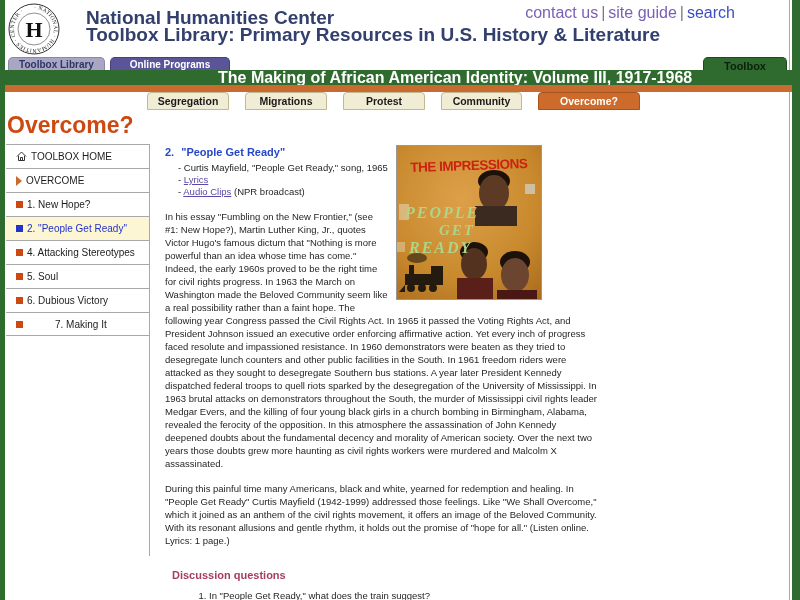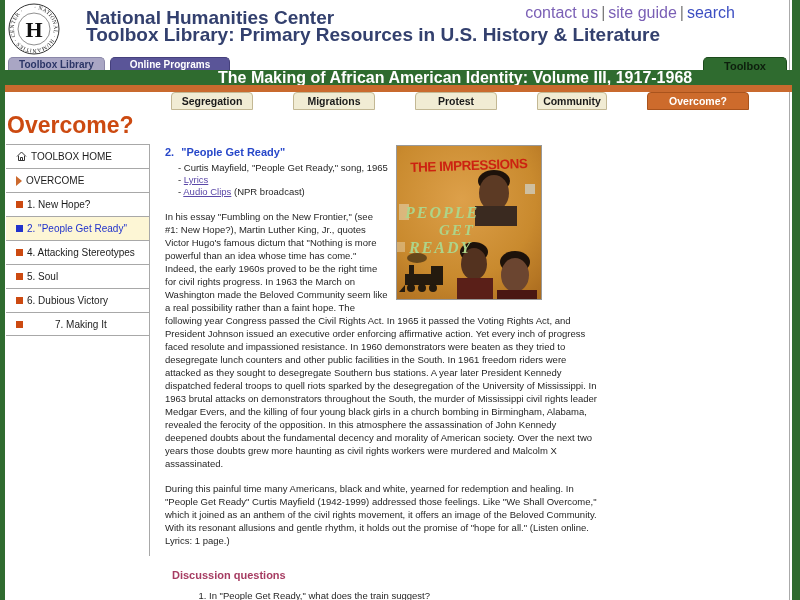--- a/index.html
+++ b/index.html
@@ -31,22 +31,22 @@
                   color:#0d1f0d; font-size:11px; font-weight:bold; text-align:center; padding-top:2px; cursor:pointer; }
 
   
   .band   { position:absolute; left:5px; top:70px; width:787px; height:15px; background:#2f6b2f; }
   .band-title { position:absolute; left:213px; top:0; height:15px; line-height:15px; color:#ffffff; font-size:16px; font-weight:bold; }
   .orange { position:absolute; left:5px; top:85px; width:787px; height:7px; background:#c96a2e; }
 
   
   .sec-tabs { position:absolute; left:147px; top:92px; height:18px; display:flex; }
   .sec-tab { height:18px; margin-right:16px; background:#f1ecd4; border:1px solid #c3b894; border-radius:4px 4px 0 0;
-             font-size:10.5px; font-weight:bold; color:#1a1a1a; display:flex; align-items:center; justify-content:center; cursor:pointer;margin-left:24px; }
-  .sec-tab.w1 { width:82px; } .sec-tab.w2 { width:70px; }
+             font-size:10.5px; font-weight:bold; color:#1a1a1a; display:flex; align-items:center; justify-content:center; cursor:pointer; }
+  .sec-tab.w1 { width:82px; } .sec-tab.w2 { width:81px; }
   .sec-tab.active { width:102px; background:#cd6b2c; border-color:#a9531c; color:#ffffff; }
 
   
   .page-title { position:absolute; left:7px; top:112px; font-size:23px; font-weight:bold; color:#cc4a11; letter-spacing:0; }
 
   
   .sidebar { position:absolute; left:6px; top:144px; width:143px; font-size:10px; color:#1c1c1c; }
   .side-row { height:24px; border-top:1px solid #a8a8a8; display:flex; align-items:center; padding-left:10px; cursor:pointer; background:#fff; }
   .side-row:last-child { border-bottom:1px solid #a8a8a8;gap:28px; }
   .side-row.active { background:#fdf6d5; color:#2233cc; }

